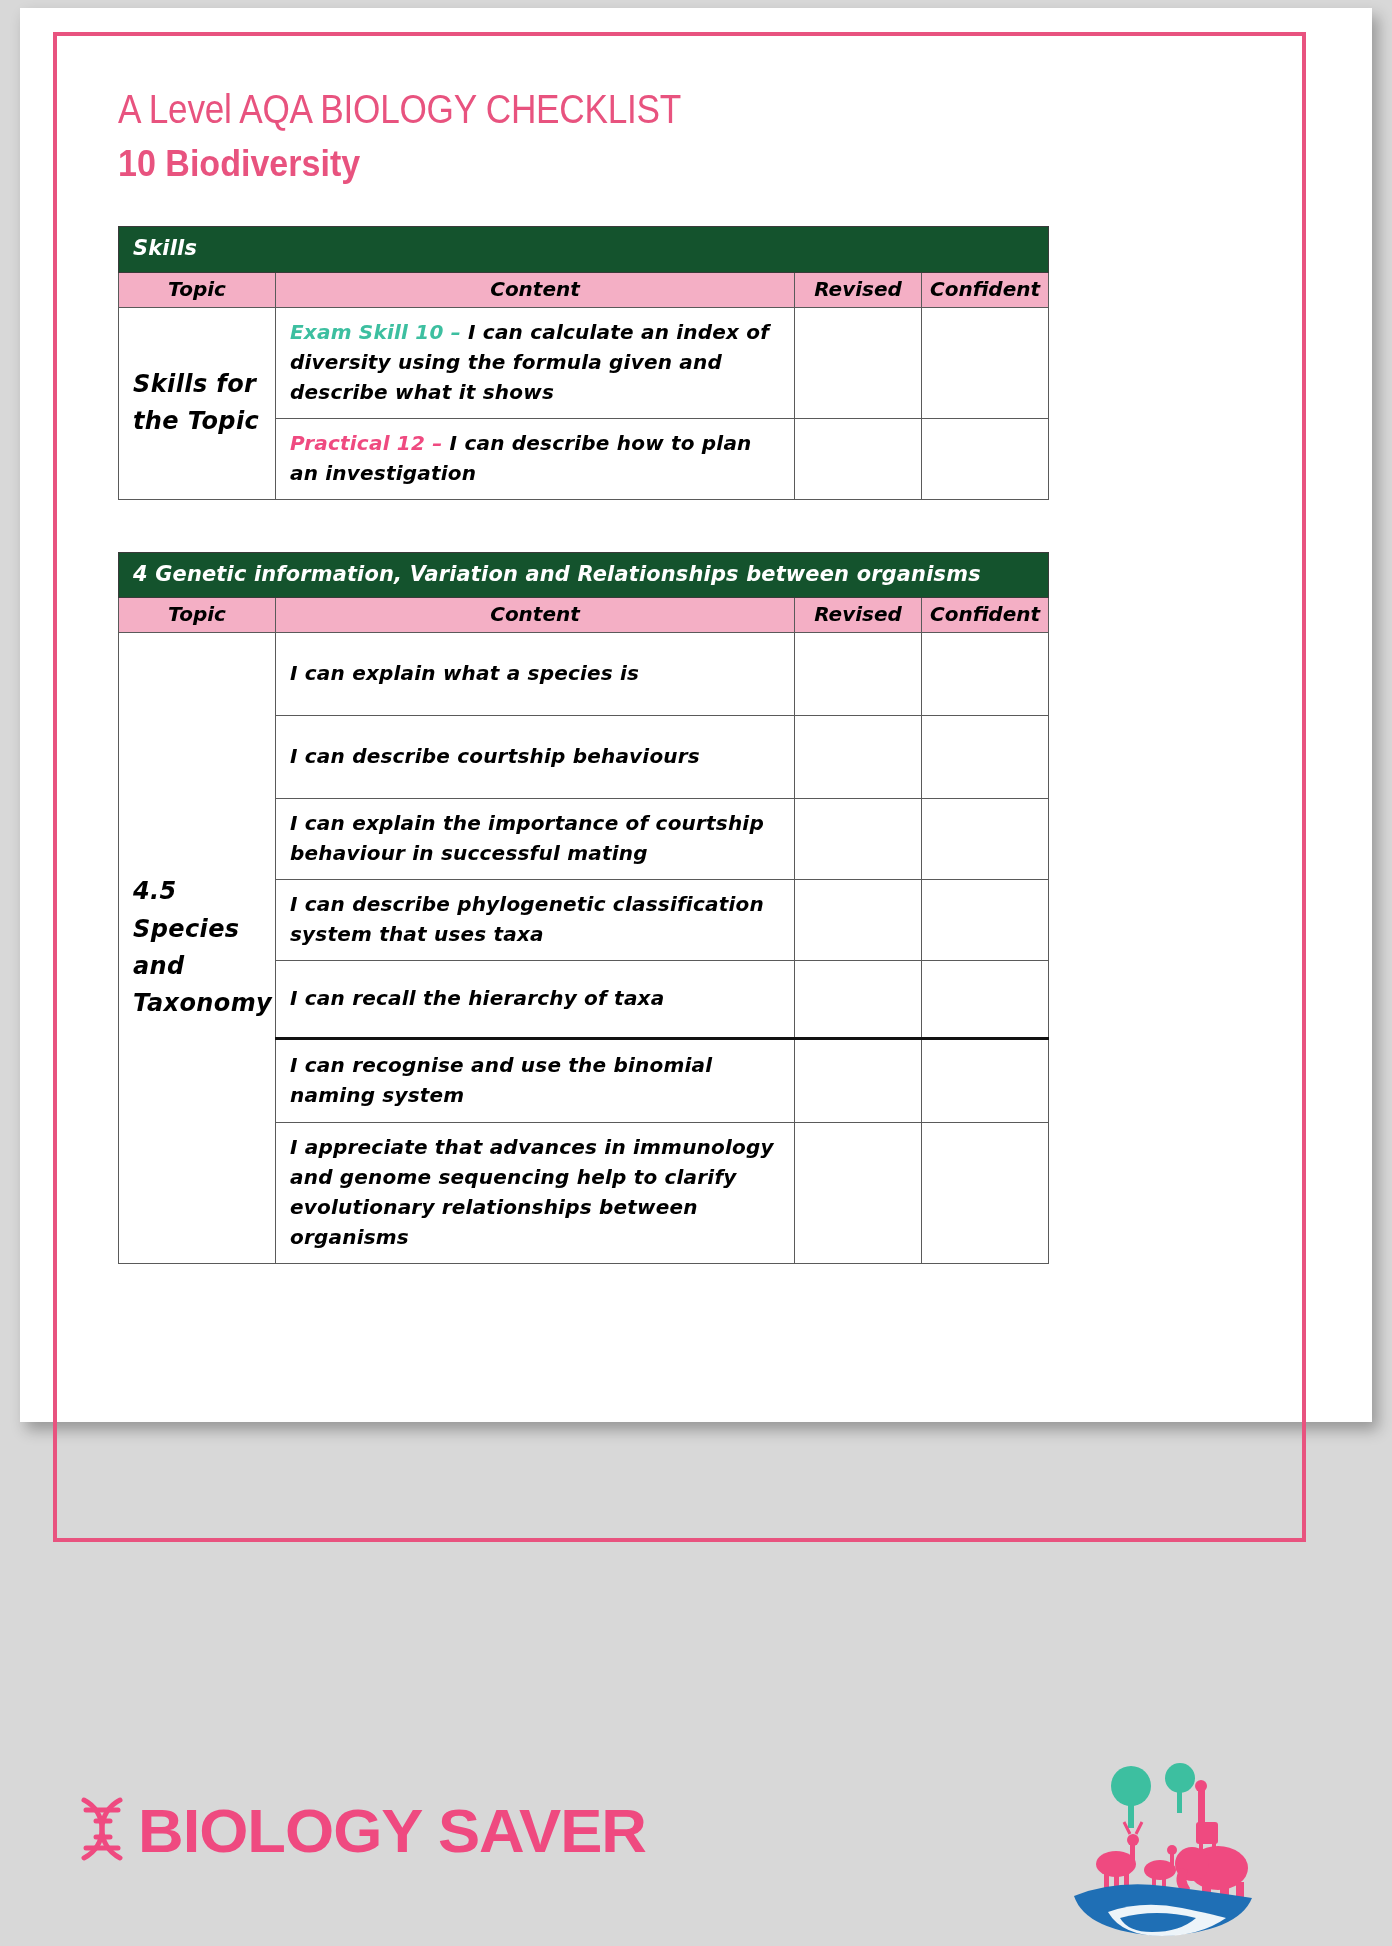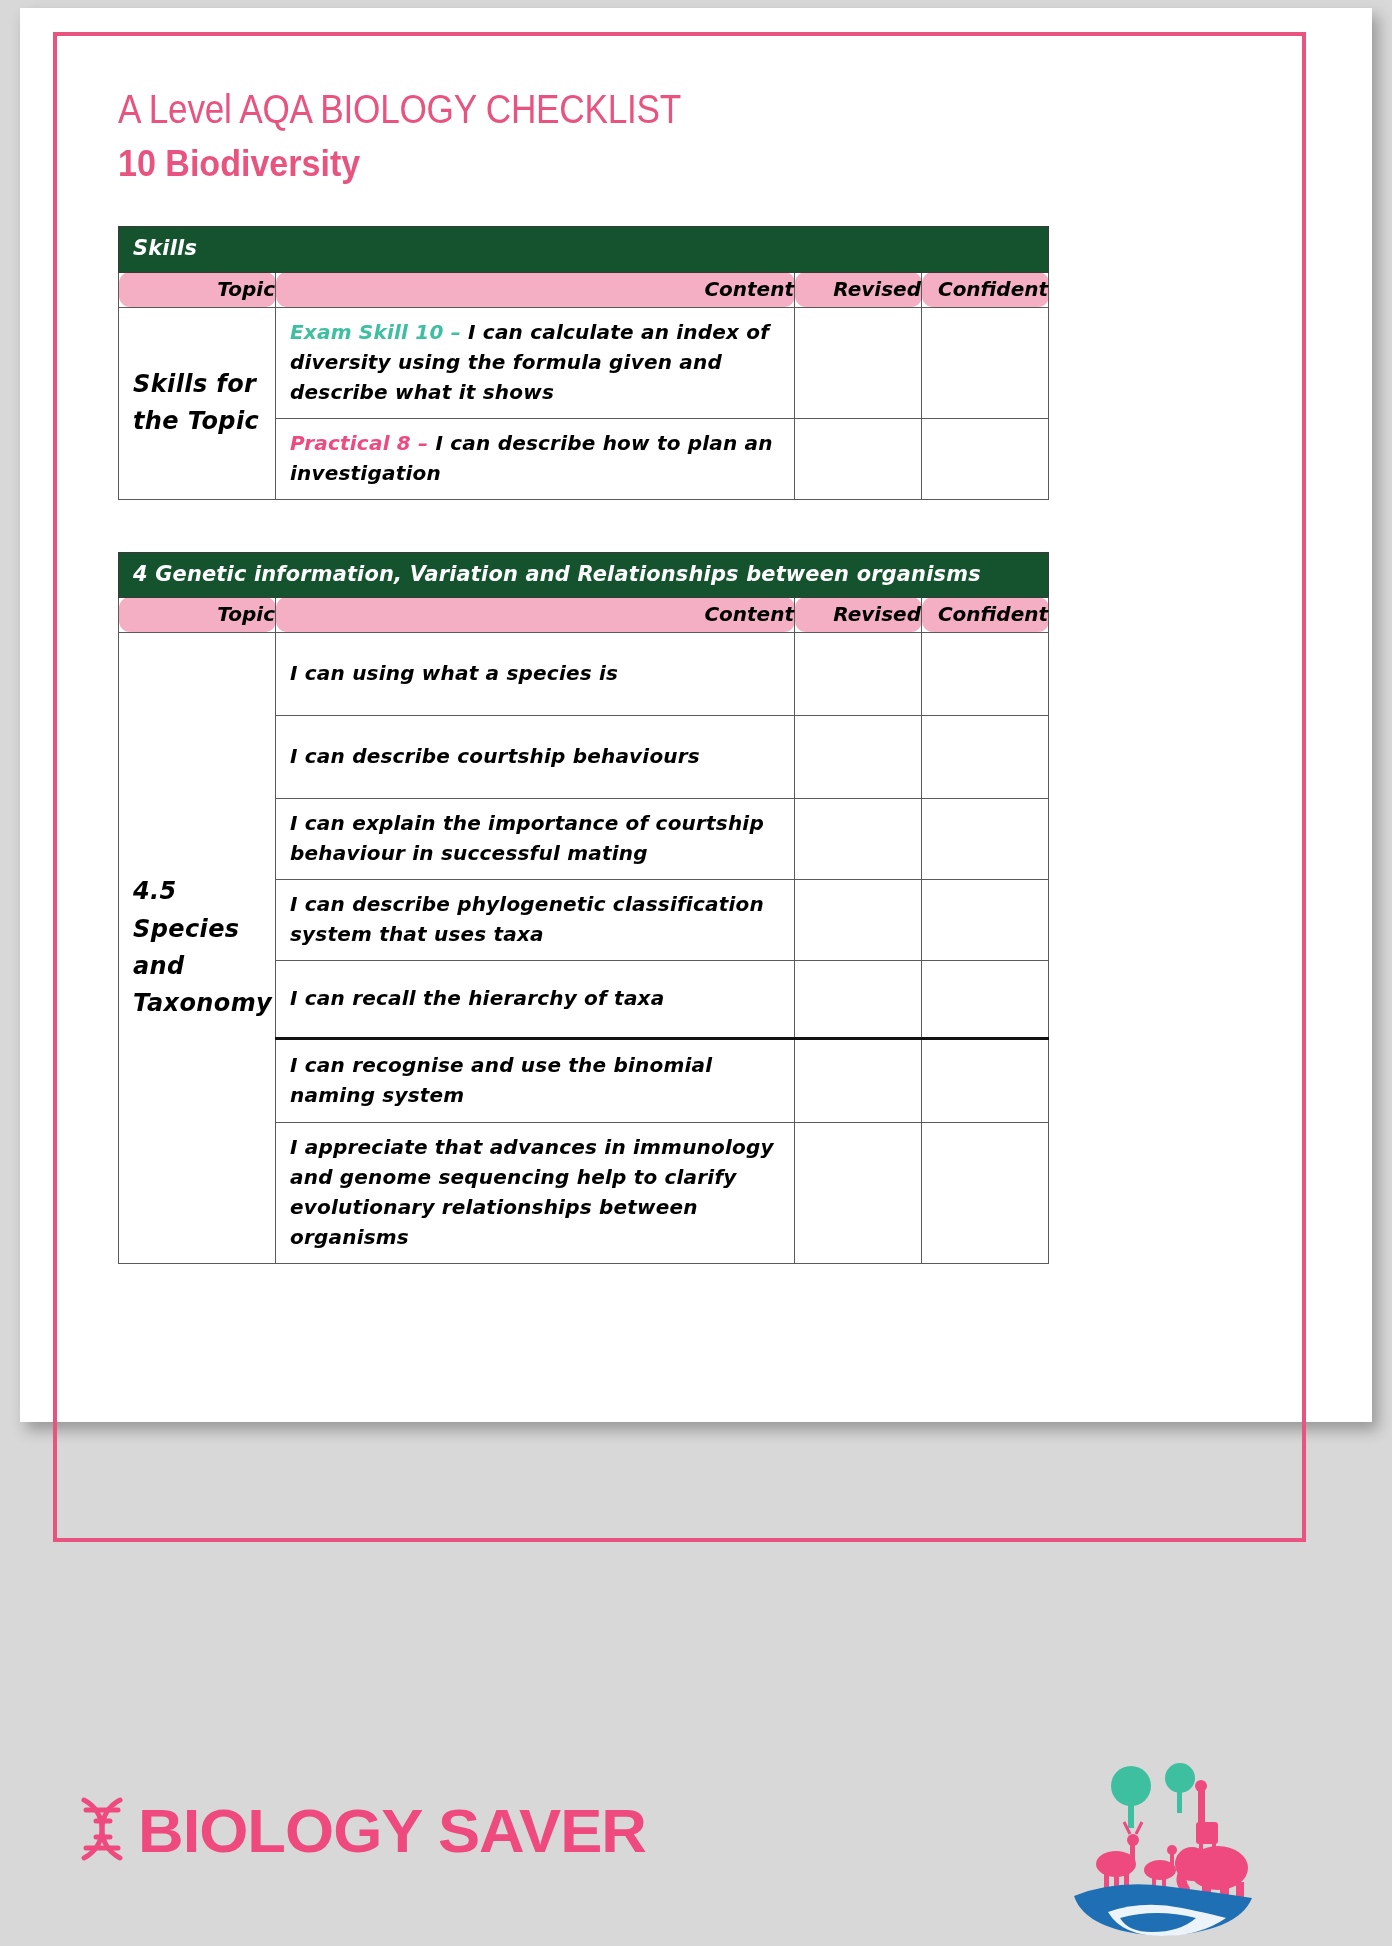--- a/index.html
+++ b/index.html
@@ -98,28 +98,27 @@
     letter-spacing: 0.2px;
     font-family: "DejaVu Sans", sans-serif;
     transform: scaleX(0.95);
     transform-origin: left center;
     display: block;
   }
 
   
   .colhead {
     background: #f4afc5;
-    text-align: right;
+    text-align: center;
     font-size: 20px;
     font-style: italic;
     font-weight: bold;
     color: #000;
     padding: 4px 0 6px 0 !important;
     font-family: "DejaVu Sans", sans-serif;
-    border-radius: 11px;
   }
 
   
   .topic-cell {
     padding: 10px 0 10px 14px !important;
     font-size: 24px;
     font-style: italic;
     font-weight: bold;
     line-height: 1.55;
     color: #000;
@@ -214,21 +213,21 @@
             <td class="topic-cell" rowspan="2">Skills for the Topic</td>
             <td class="content-cell">
               <span class="tag-exam">Exam Skill 10 – </span>
               <span>I can calculate an index of diversity using the formula given and describe what it shows</span>
             </td>
             <td class="tick-cell" style="height:90px"></td>
             <td class="tick-cell"></td>
           </tr>
           <tr>
             <td class="content-cell">
-              <span class="tag-prac">Practical 8 – </span>
+              <span class="tag-prac">Practical 12 – </span>
               <span>I can describe how to plan an investigation</span>
             </td>
             <td class="tick-cell" style="height:60px"></td>
             <td class="tick-cell"></td>
           </tr>
         </tbody>
       </table>
     </div>
 
     <div class="tbl-wrap second">
@@ -247,21 +246,21 @@
           </tr>
           <tr>
             <td class="colhead">Topic</td>
             <td class="colhead">Content</td>
             <td class="colhead">Revised</td>
             <td class="colhead">Confident</td>
           </tr>
 
           <tr>
             <td class="topic-cell" rowspan="7">4.5 Species and Taxonomy</td>
-            <td class="content-cell" style="height:62px">I can using what a species is</td>
+            <td class="content-cell" style="height:62px">I can explain what a species is</td>
             <td class="tick-cell"></td>
             <td class="tick-cell"></td>
           </tr>
           <tr>
             <td class="content-cell" style="height:62px">I can describe courtship behaviours</td>
             <td class="tick-cell"></td>
             <td class="tick-cell"></td>
           </tr>
           <tr>
             <td class="content-cell" style="height:58px">I can explain the importance of courtship behaviour in successful mating</td>

